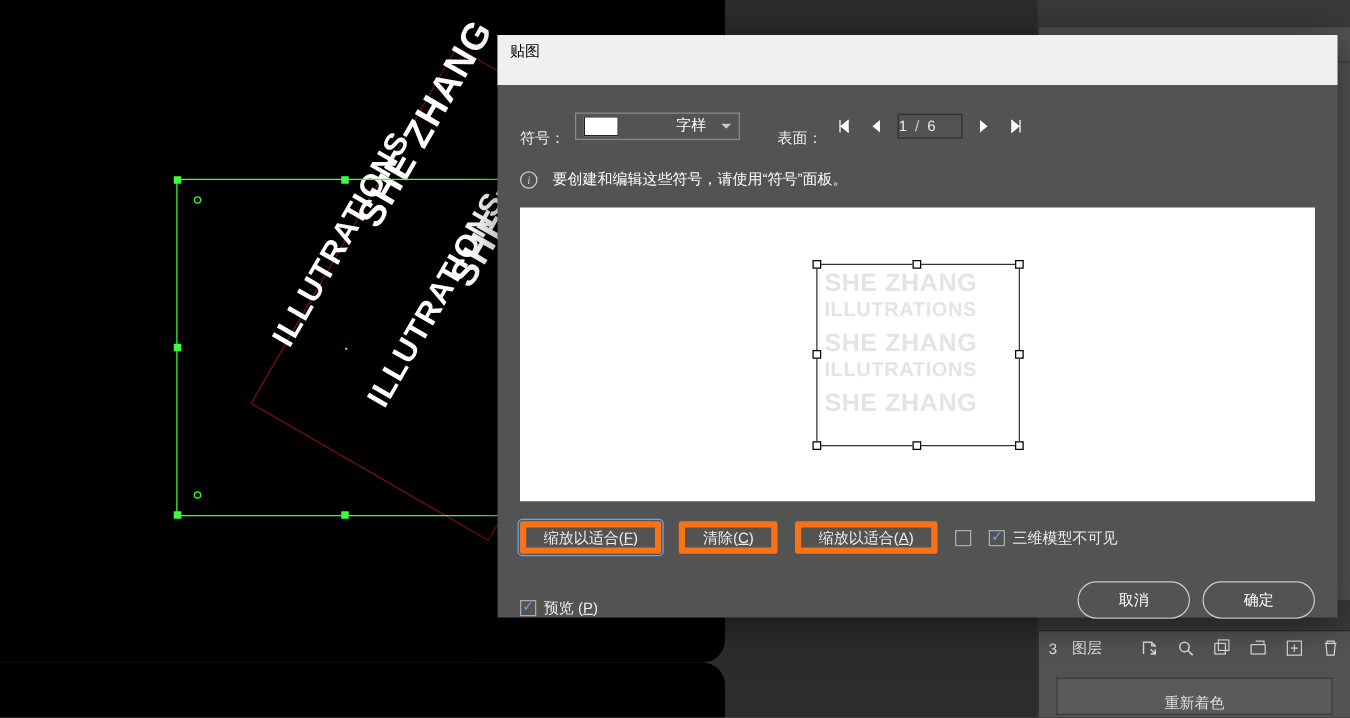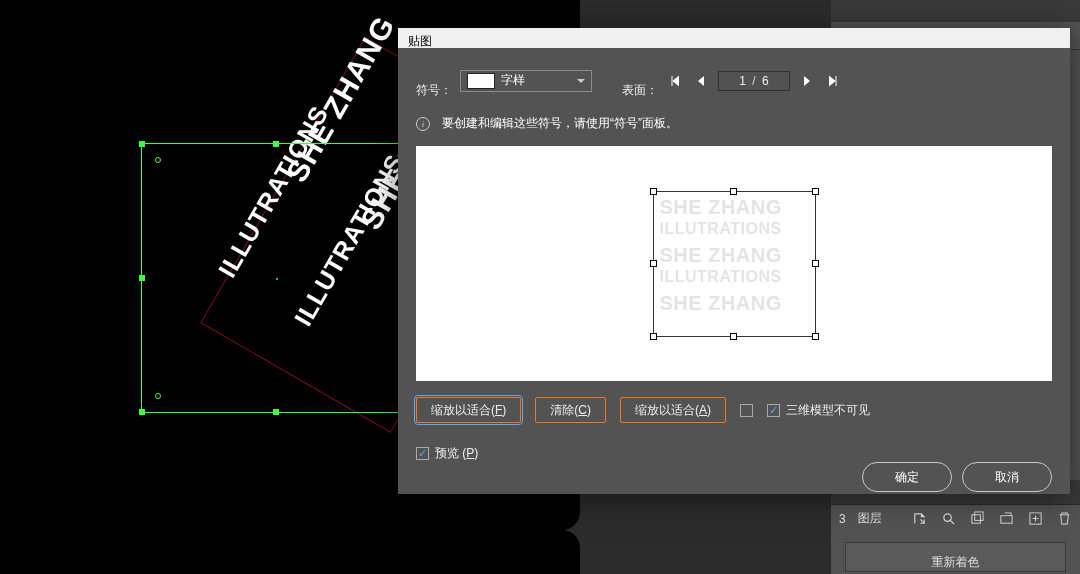--- a/index.html
+++ b/index.html
@@ -18,42 +18,42 @@
   .panel-top { height: 22px; background:#3a3a3a;}
   .panel-row { padding: 3px 10px; color:#ccc; border-bottom:1px solid #3a3a3a; display:flex; align-items:center; height:28px;}
   .layers-head { display:flex; align-items:center; height:28px; padding:0 8px; color:#e0e0e0; gap:12px; border-top:1px solid #2a2a2a;}
   .layers-icons { margin-left:auto; display:flex; gap:14px;}
   .lyr-ico { width:15px;height:15px; color:#eee;}
   .recolor-btn { margin:10px 14px; height:30px; display:flex;align-items:flex-end;justify-content:center; color:#ddd; border:1px solid #3a3a3a; background:#5a5a5a;}
   .panel-space { height:430px; background:#535353;}
 
   
   .dialog { position:absolute; left:398px; top:28px; width:672px; height:466px; background:#535353; box-shadow:0 4px 30px rgba(0,0,0,.5); }
-  .titlebar { height:20px; background:#f0f0f0; color:#000; padding:5px 10px; }
+  .titlebar { height:40px; background:#f0f0f0; color:#000; padding:5px 10px; }
   .dlg-body { padding:14px 18px 10px 18px; }
   .row { display:flex; align-items:center; gap:8px; }
   .label { color:#eee;margin-top:20px; }
   .swatch { width:28px; height:16px; background:#fff; border:1px solid #222; }
-  .combo { width:132px; height:22px; background:#535353; border:1px solid #8a8a8a; color:#fff; display:flex;align-items:center; padding:0 6px; position:relative;}
+  .combo { width:132px; height:22px; background:#535353; border:1px solid #8a8a8a; color:#fff; display:flex;align-items:center; padding:0 6px; position:relative;gap:40px;}
   .combo:after { content:""; position:absolute; right:6px; top:8px; border:4px solid transparent; border-top-color:#ccc; }
   .nav-btn { width:18px; height:18px; display:flex;align-items:center;justify-content:center; color:#fff; cursor:pointer;}
-  .page-box { width:72px; height:20px; border:1px solid #303030; background:#525252; color:#eee; text-align:center; line-height:18px;}
+  .page-box { width:52px; height:20px; border:1px solid #303030; background:#525252; color:#eee; line-height:18px;}
   .info-icon { width:14px;height:14px;border:1.5px solid #ccc; border-radius:50%; display:inline-flex;align-items:center;justify-content:center; font-size:9px; color:#ccc; font-style:italic; font-family:serif;}
   .info-text { color:#ffffff; }
   .preview-pane { margin-top:14px; width:636px; height:235px; background:#fff; position:relative; display:flex;align-items:center;justify-content:center;}
   .map-obj { width:163px; height:146px; border:1px solid #333; position:relative; background:#fff;}
   .map-txt { position:absolute; left:6px; font-family:Arial; font-weight:900; color:#e4e4e4; letter-spacing:0.5px;}
   .m-handle { position:absolute; width:7px; height:7px; background:#fff; border:1px solid #000; }
   .btn-row { display:flex; gap:14px; align-items:center; margin-top:16px;}
-  .btn { height:26px; padding:0 14px; display:inline-flex; align-items:center; color:#eee; background:#535353; border:1px solid #f97316; border-radius:2px; cursor:pointer;}
+  .btn { height:26px; padding:0 14px; display:inline-flex; align-items:center; color:#eee; background:#535353; border:5px solid #f97316; border-radius:2px; cursor:pointer;}
   .btn.focused { outline:1px solid #5aa9ff; outline-offset:1px;}
   .chk { display:inline-flex; align-items:center; gap:6px; color:#eee; cursor:pointer;}
   .chk .box { width:13px;height:13px;border:1px solid #aaa; background:#535353; display:inline-flex;align-items:center;justify-content:center;}
   .chk .box.checked:after { content:"✓"; font-size:11px; color:#5aa9ff; line-height:1;}
-  .dlg-footer { display:flex; align-items:flex-start; margin-top:22px;flex-direction:column; }
+  .dlg-footer { display:flex; align-items:flex-end; margin-top:22px; }
   .pill-btn { height:30px; width:90px; border:1px solid #c8c8c8; border-radius:16px; display:inline-flex;align-items:center;justify-content:center; color:#fff; background:transparent; cursor:pointer;}
   .underline-letter { text-decoration: underline; }
 
   svg { display:block; }
 </style>
 </head>
 <body>
 
 <div class="canvas-area">
   <div class="art-poly">
@@ -204,21 +204,21 @@
       </label>
     </div>
 
     <div class="dlg-footer">
       <label class="chk">
         <span class="box checked"></span>
         <span><span>预览 </span>(<span class="underline-letter">P</span>)</span>
       </label>
       <div style="margin-left:auto; display:flex; gap:10px;">
         <div class="pill-btn">
+            <span>取消</span>
+          </div>
+        <div class="pill-btn">
             <span>确定</span>
           </div>
-        <div class="pill-btn">
-            <span>取消</span>
-          </div>
       </div>
     </div>
   </div>
 </div>
 
 </body></html>

